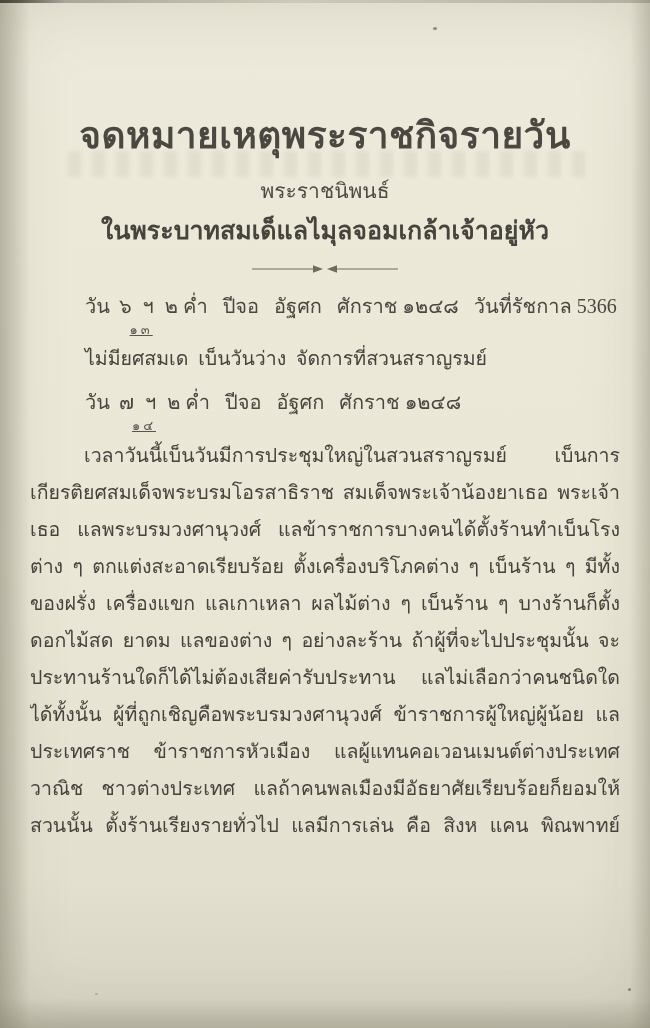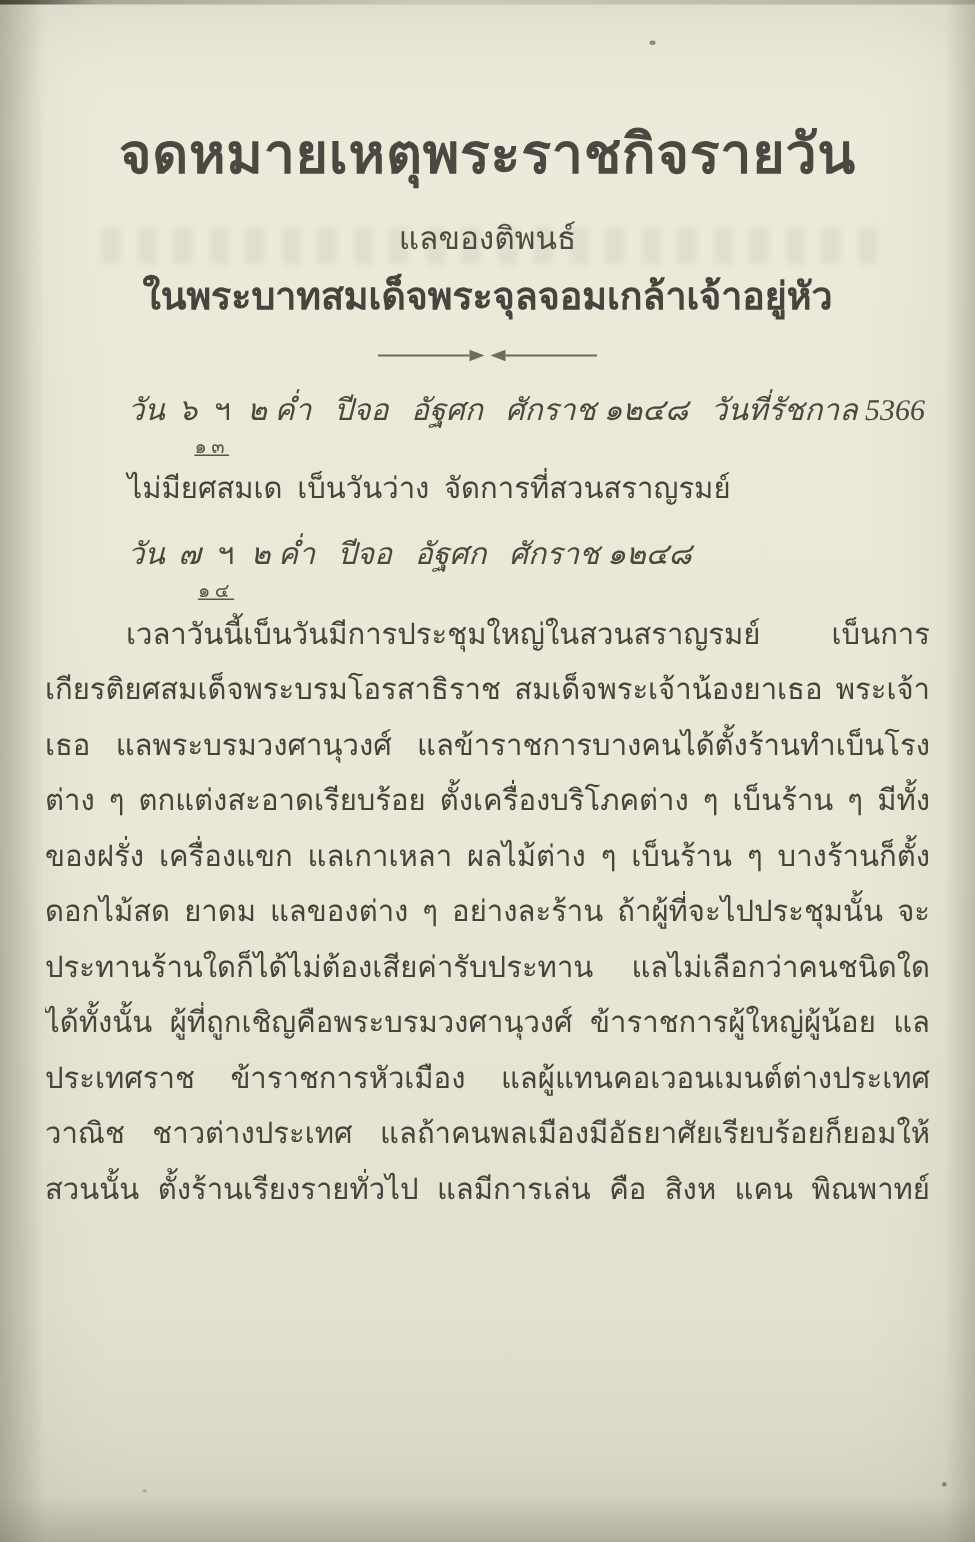--- a/index.html
+++ b/index.html
@@ -24,34 +24,34 @@
   .edge-bottom{position:absolute;left:0;right:0;bottom:0;height:30px;
     background:linear-gradient(0deg,rgba(118,114,96,.30),rgba(118,114,96,0));}
   .ghost{position:absolute;top:151px;left:68px;right:62px;height:26px;
     background:repeating-linear-gradient(90deg,rgba(92,87,70,.14) 0 13px,rgba(92,87,70,0) 13px 24px);
     filter:blur(2.2px);opacity:.55;border-radius:3px;}
   .speck{position:absolute;border-radius:50%;background:rgba(70,64,50,.55);}
   .s1{width:4px;height:3px;top:27px;left:433px;}
   .s2{width:3px;height:3px;top:988px;left:628px;}
   .s3{width:3px;height:2px;top:993px;left:95px;opacity:.5;}
 
-  .content{position:relative;padding:80px 30px 0 30px;}
+  .content{position:relative;padding:112px 30px 0 30px;}
 
   .title{margin:0;text-align:center;font-size:37px;line-height:1.3;font-weight:600;
     color:#4b4842;letter-spacing:.5px;white-space:nowrap;}
   .subtitle{margin:18px 0 0 0;text-align:center;font-size:21px;line-height:1.3;
     font-weight:400;color:#4d4a43;}
   .author{margin:10px 0 0 0;text-align:center;font-size:25px;line-height:1.3;
     font-weight:700;color:#46443d;white-space:nowrap;}
 
   .divider{margin:14px auto 0 auto;display:block;width:150px;height:14px;}
 
   .date-line{display:flex;align-items:baseline;margin:16px 0 0 55px;
     font-size:20px;line-height:28px;color:#4a473f;}
-  .date-line .seg{margin-right:15px;white-space:pre;font-style:italic;}
+  .date-line .seg{margin-right:15px;white-space:pre;}
   .date-line .tight{margin-right:9px;}
   .lunar{position:relative;display:inline-block;margin-right:9px;padding:0 2px;}
   .lunar .md{position:absolute;left:-11px;top:24px;font-size:13px;
     letter-spacing:3px;color:#57544b;text-decoration:underline;}
 
   .entry1-text{margin:25px 0 0 55px;font-size:19.5px;line-height:28px;
     white-space:pre-wrap;color:#45433c;}
   .entry2 .date-line{margin-top:15px;}
 
   .para{margin-top:21px;}
@@ -70,22 +70,22 @@
   <div class="edge-right"></div>
   <div class="edge-bottom"></div>
   <div class="ghost"></div>
   <div class="speck s1"></div>
   <div class="speck s2"></div>
   <div class="speck s3"></div>
 
   <main class="content">
 
     <h1 class="title">จดหมายเหตุพระราชกิจรายวัน</h1>
-    <div class="subtitle">แลของติพนธ์</div>
-    <h2 class="author">ในพระบาทสมเด็จพระจุลจอมเกล้าเจ้าอยู่หัว</h2>
+    <div class="subtitle">พระราชนิพนธ์</div>
+    <h2 class="author">ในพระบาทสมเด็แลไมุลจอมเกล้าเจ้าอยู่หัว</h2>
 
     <svg class="divider" viewBox="0 0 150 14" aria-hidden="true">
       <line x1="2" y1="7" x2="63" y2="7" stroke="#6f6b5e" stroke-width="1.2"></line>
       <polygon points="63,3.2 73,7 63,10.8" fill="#6f6b5e"></polygon>
       <polygon points="87,3.2 77,7 87,10.8" fill="#6f6b5e"></polygon>
       <line x1="87" y1="7" x2="148" y2="7" stroke="#6f6b5e" stroke-width="1.2"></line>
     </svg>
 
     <section class="entry1">
       <div class="date-line">

